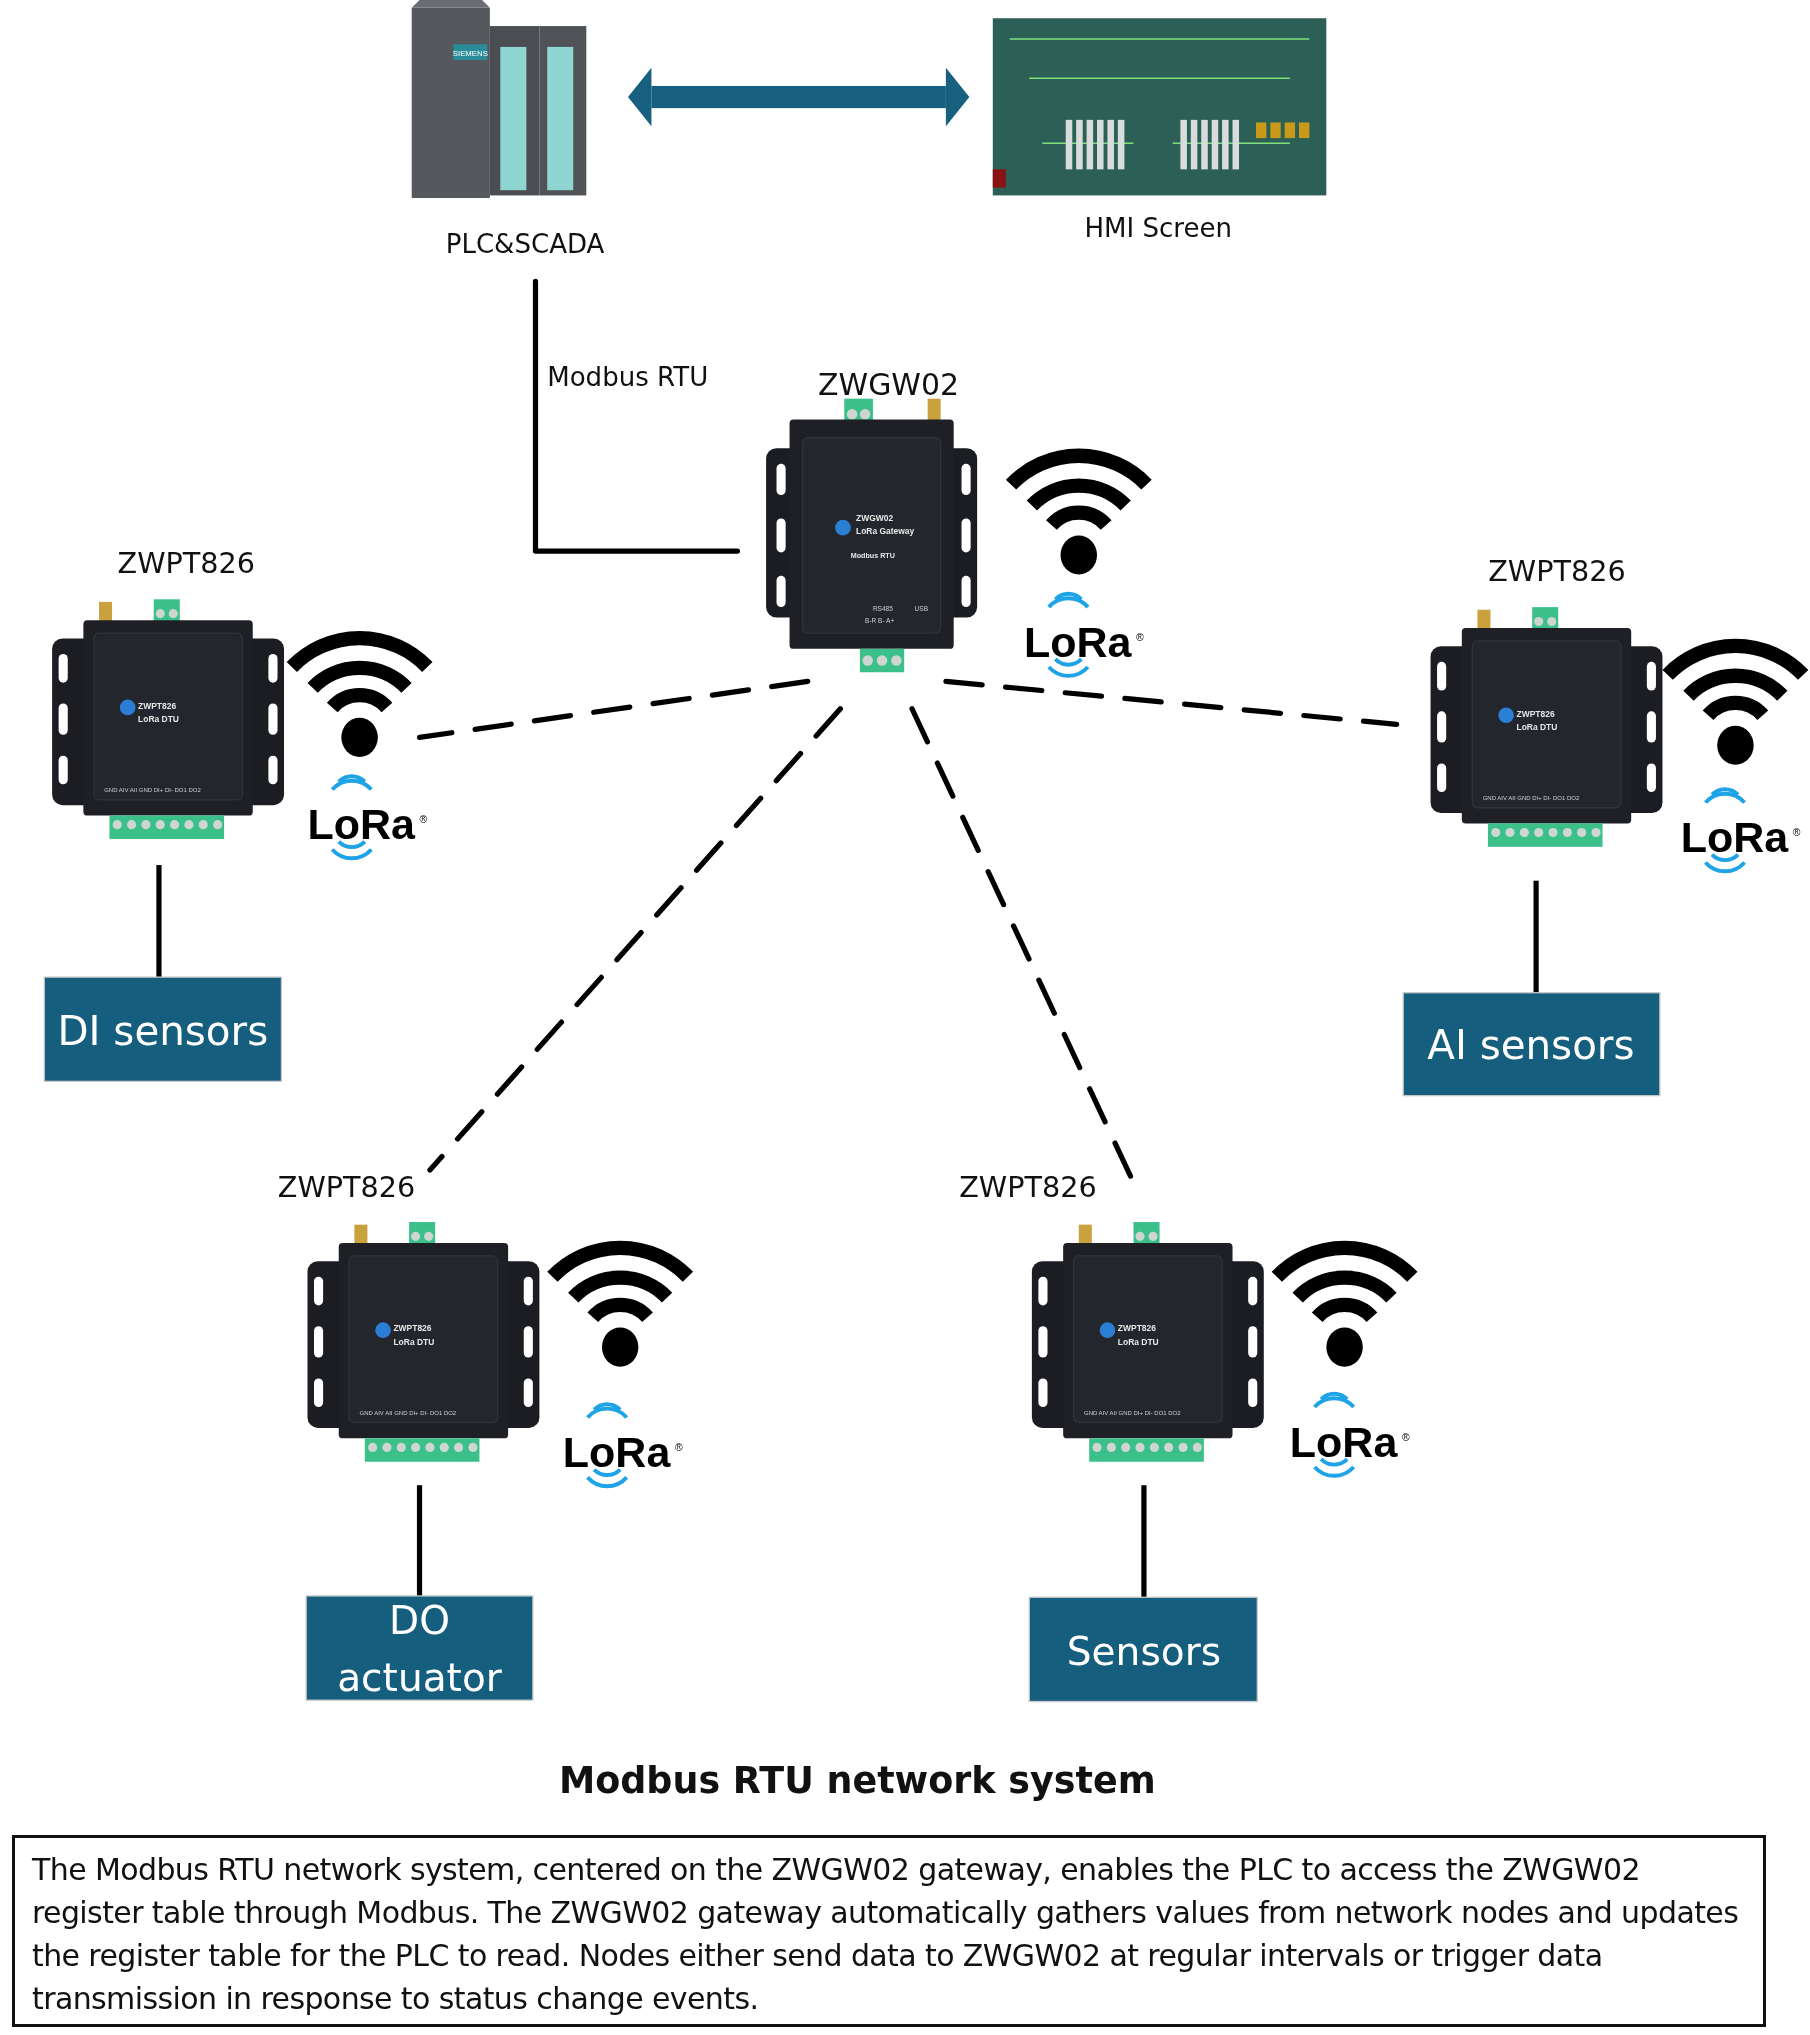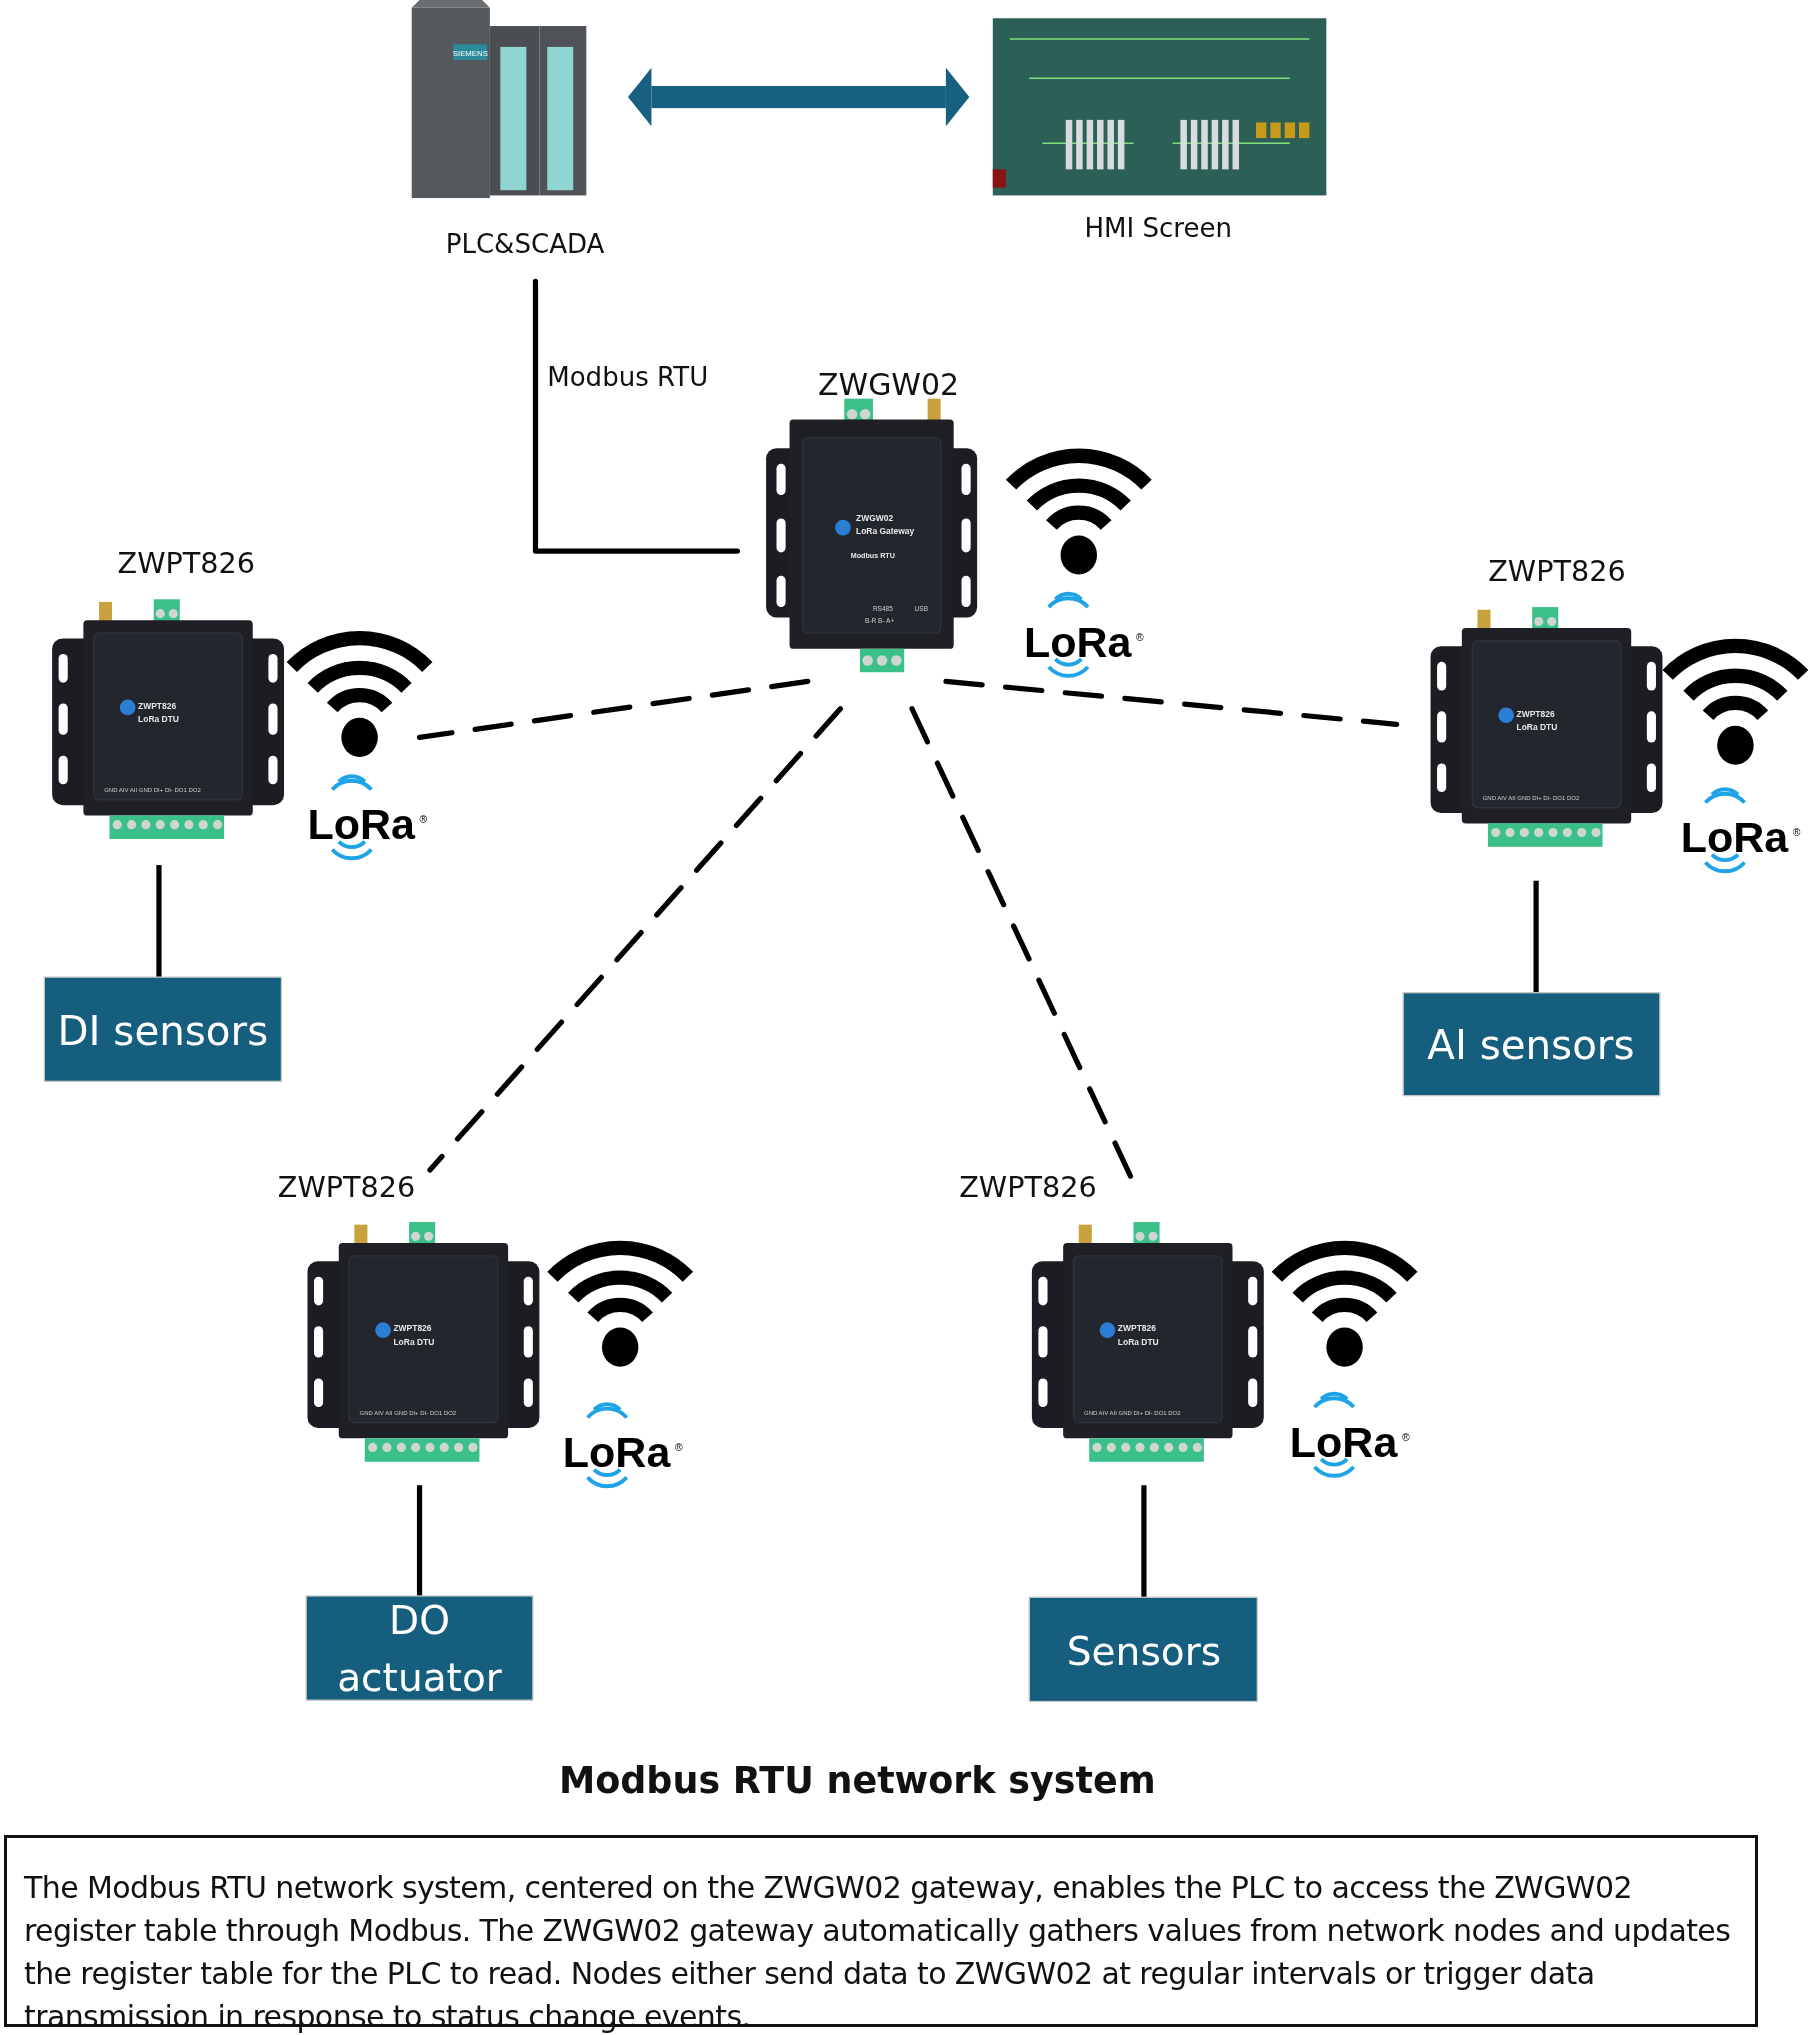--- a/index.html
+++ b/index.html
@@ -2,21 +2,21 @@
 <html style="font-size:9.7px"><head>
 <meta charset="utf-8">
 <style>
   html, body { margin:0; padding:0; background:#ffffff; }
   body { width:1811px; height:2035px; overflow:hidden; position:relative; font-family:"Liberation Sans", sans-serif; }
   #stage { position:absolute; left:0; top:0; width:1811px; height:2035px; }
   .lbl { font-family:"DejaVu Sans", sans-serif; fill:#111; }
   .box-text { font-family:"DejaVu Sans", sans-serif; fill:#ffffff; }
   .dev-text { font-family:"Liberation Sans", sans-serif; fill:#e8e8e8; font-weight:bold; }
   .dev-small { font-family:"Liberation Sans", sans-serif; fill:#cfcfcf; }
-  .desc { position:absolute; left:4px; top:1835px; width:1754px; height:192px; border:3px solid #111; box-sizing:border-box; padding:28px 17px; font-family:"DejaVu Sans", sans-serif; font-size:30px; line-height:43px; color:#111; letter-spacing:-0.6px; }
+  .desc { position:absolute; left:12px; top:1835px; width:1754px; height:192px; border:3px solid #111; box-sizing:border-box; padding:10px 17px; font-family:"DejaVu Sans", sans-serif; font-size:30px; line-height:43px; color:#111; letter-spacing:-0.6px; }
 </style>
 </head>
 <body>
 
 <svg id="stage" viewBox="0 0 1390 1562" preserveAspectRatio="none" xmlns="http://www.w3.org/2000/svg">
   <defs>
 
     <g id="node-dev">
 
       <rect x="-6" y="20" width="178" height="128" rx="8" fill="#1b1d22"></rect>

